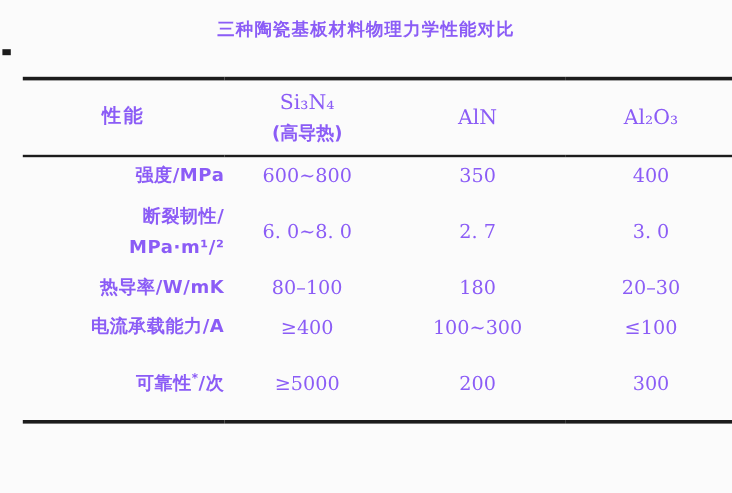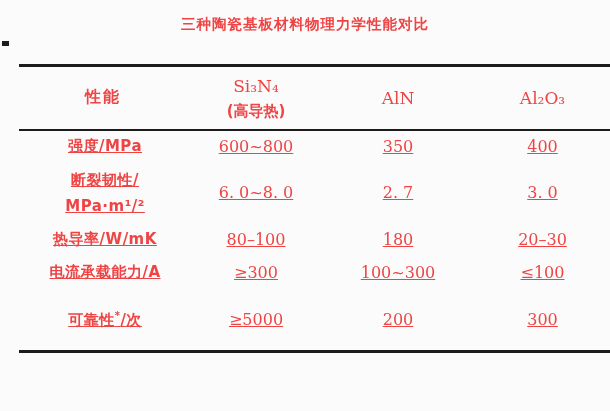--- a/index.html
+++ b/index.html
@@ -1,20 +1,20 @@
 <!DOCTYPE html>
 <html><head>
 <meta charset="utf-8">
 <style>
   html,body{margin:0;padding:0;}
   .page{
     position:relative;
     width:610px;height:411px;
     background:#fbfbfb;
-    color:#ef4444;
+    color:#8b5cf6;
     font-family:"DejaVu Sans","Liberation Sans",sans-serif;
     overflow:hidden;
   }
   .title{
     position:absolute;top:15px;left:0;width:100%;
     text-align:center;
     font-size:14.5px;font-weight:bold;letter-spacing:1px;
   }
   .margin-mark{
     position:absolute;left:2px;top:41px;width:7px;height:5px;
@@ -31,29 +31,29 @@
   th,td{vertical-align:middle;padding:0;}
   thead tr{height:64px;}
   tbody tr:nth-child(1){height:32px;}
   tbody tr:nth-child(2){height:62px;}
   tbody tr:nth-child(3){height:32px;}
   tbody tr:nth-child(4){height:34px;}
   tbody tr:nth-child(5){height:62px;}
   tbody tr:nth-child(6){height:32px;}
   tbody tr:nth-child(7){height:30px;}
   .lbl{
-    text-align:center;padding-left:4px;
-    font-size:15px;font-weight:bold;letter-spacing:0.5px;text-decoration:underline;
+    text-align:right;padding-left:4px;
+    font-size:15px;font-weight:bold;letter-spacing:0.5px;
   }
   .lbl .line{line-height:26px;}
   th.prop{text-align:center;font-size:16px;font-weight:bold;letter-spacing:2px;}
   .val{
     text-align:center;
     font-family:"DejaVu Serif","Liberation Serif",serif;
-    font-size:16px;font-weight:normal;text-decoration:underline;
+    font-size:16px;font-weight:normal;
   }
   .val .note{font-size:14px;line-height:24px;display:block;}
   .val .main{line-height:26px;display:block;}
   .val-cn{text-align:center;font-size:15px;font-weight:bold;letter-spacing:1px;}
   th.mat{text-align:center;font-size:17px;}
   th.mat .chem{font-family:"DejaVu Serif","Liberation Serif",serif;font-weight:normal;line-height:26px;display:block;}
   th.mat .cn{font-size:15px;font-weight:bold;line-height:24px;display:block;}
   sup{font-size:10px;}
 </style>
 </head>
@@ -104,21 +104,21 @@
         <td class="val">3. 0</td>
       </tr>
       <tr>
         <td class="lbl">热导率/W/mK</td>
         <td class="val">80–100</td>
         <td class="val">180</td>
         <td class="val">20–30</td>
       </tr>
       <tr>
         <td class="lbl">电流承载能力/A</td>
-        <td class="val">≥300</td>
+        <td class="val">≥400</td>
         <td class="val">100~300</td>
         <td class="val">≤100</td>
       </tr>
       <tr>
         <td class="lbl"><span>可靠性</span><sup>*</sup><span>/次</span></td>
         <td class="val">≥5000</td>
         <td class="val">200</td>
         <td class="val">300</td>
       </tr>
     </tbody>

